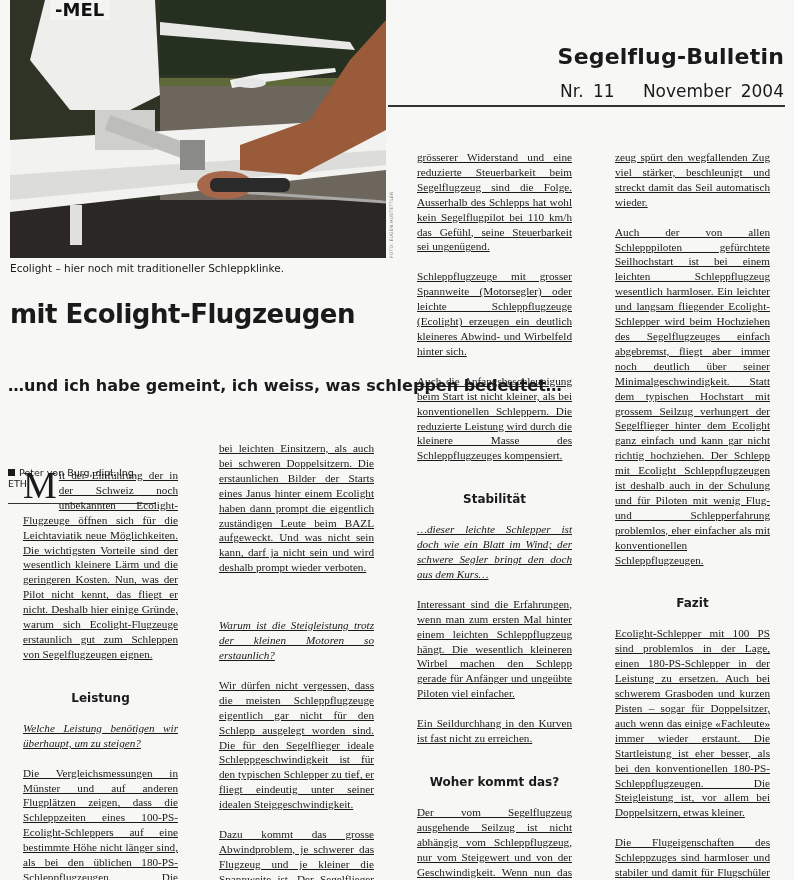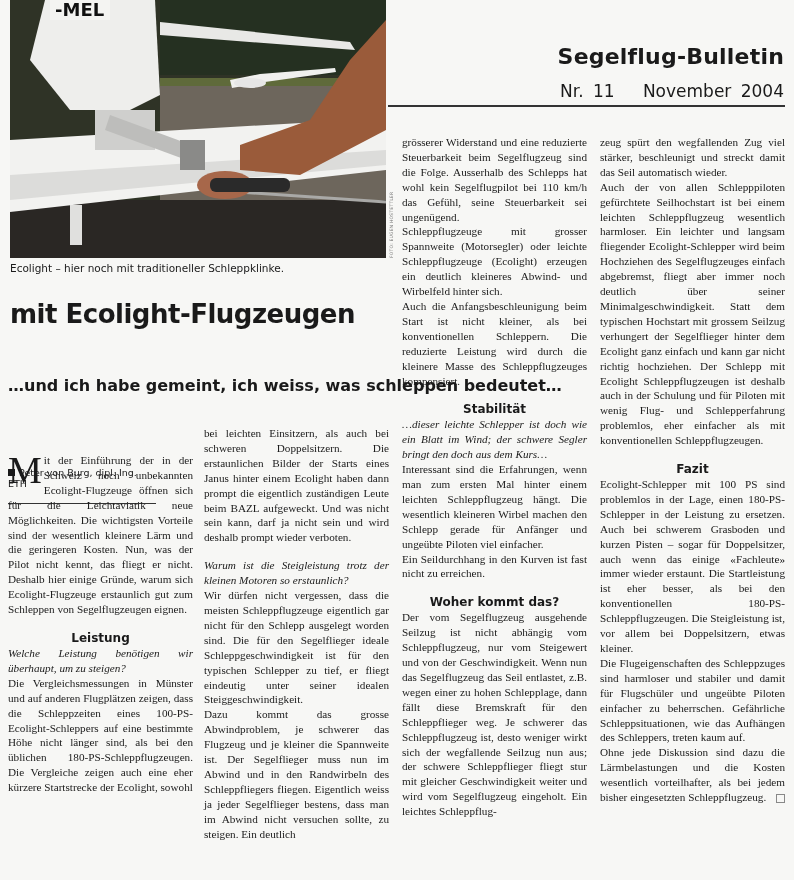--- a/index.html
+++ b/index.html
@@ -51,21 +51,21 @@
     left: 8px; top: 423px; font-family: "DejaVu Sans", sans-serif; font-size: 9.5px;
     border-bottom: 1px solid #333; padding-bottom: 14px; width: 148px; margin-top: 44px;
   }
   .author .sq { display: inline-block; width: 7px; height: 7px; background: #1a1a1a; margin-right: 4px; vertical-align: 0px; }
 
   
   .col {
     width: 185px; font-size: 11.2px; line-height: 14.9px; text-align: justify;
     hyphens: manual;
   }
-  .col p { margin: 0; }
+  .col p { margin: 15px; text-decoration: underline; }
   .col .it { font-style: italic; }
   .col h3 {
     margin: 0; font-family: "DejaVu Sans", sans-serif; font-weight: bold;
     font-size: 12px; line-height: 16px; text-align: center;
   }
   .gap { height: 13px; }
   .dropcap {
     float: left; font-size: 38px; line-height: 28px; margin: 3px 2px 0 0;
     font-family: "Liberation Serif", serif;
   }

